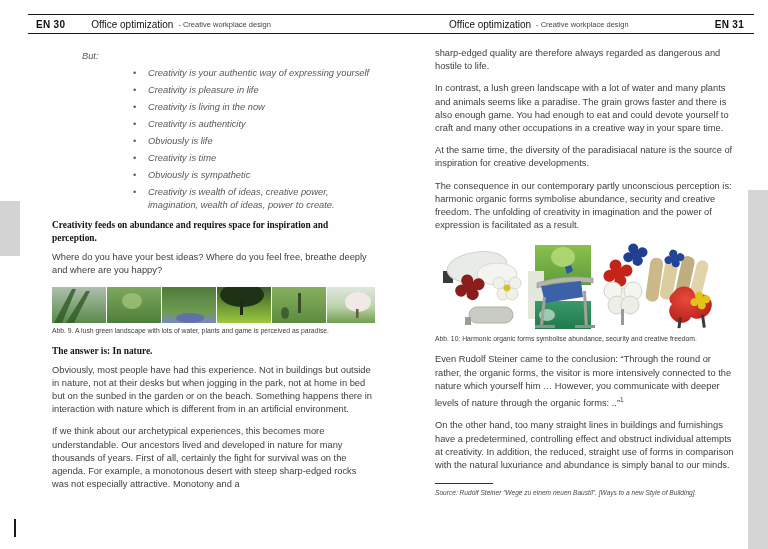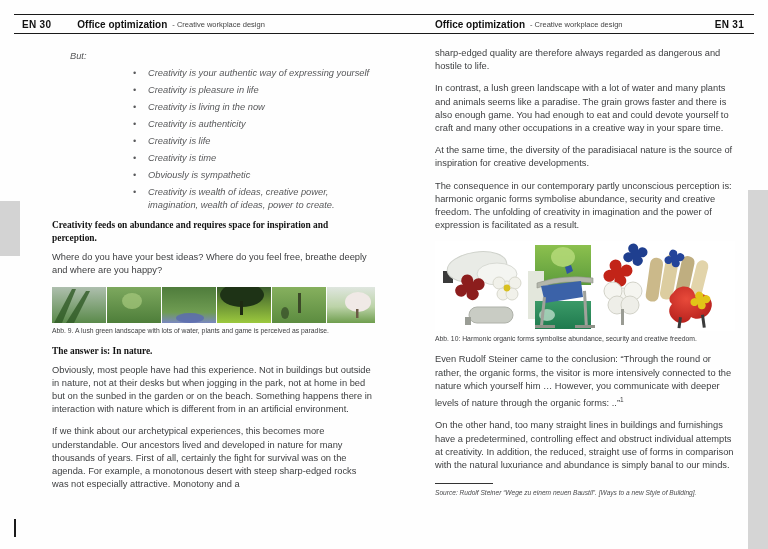--- a/index.html
+++ b/index.html
@@ -3,42 +3,42 @@
 <meta charset="utf-8">
 <style>
   * { margin:0; padding:0; box-sizing:border-box; }
   html,body { background:#ffffff; }
   .canvas {
     position:relative; width:768px; height:549px; overflow:hidden;
     background:#fefefe; font-family:"Liberation Sans", sans-serif; color:#3f4042;
   }
   
   .header {
-    position:absolute; left:14px; right:14px; top:14px; height:20px;
+    position:absolute; left:28px; right:14px; top:14px; height:20px;
     border-top:1.6px solid #1a1a1a; border-bottom:1.6px solid #1a1a1a;
     display:flex; align-items:center;
   }
   .header-half { display:flex; align-items:baseline; height:100%; align-items:center; }
   .header-left  { width:370px; padding-left:8px; }
   .header-right { flex:1; padding-left:51px; padding-right:10px; }
   .pagenum { font-weight:bold; font-size:10px; color:#111; letter-spacing:.3px; }
-  .htitle  { font-weight:bold; font-size:10px; color:#111; margin-left:26px; }
+  .htitle  { font-weight:normal; font-size:10px; color:#111; margin-left:26px; }
   .header-right .htitle { margin-left:0; }
   .hsub    { font-size:7.5px; color:#444; margin-left:5px; }
   .spacer  { flex:1; }
   
   .tab-left  { position:absolute; left:0; top:201px; width:20px; height:55px; background:#d3d3d3; }
   .tab-right { position:absolute; right:0; top:190px; width:20px; height:359px; background:#d5d5d5; }
   .corner-mark { position:absolute; left:14px; top:519px; width:1.6px; height:18px; background:#1a1a1a; }
   
   .col { position:absolute; font-size:9.3px; line-height:13.2px; }
   .col-left  { left:52px;  top:50px; width:323px; }
   .col-right { left:435px; top:47px; width:300px; }
   p  { margin:0 0 9px; }
-  .intro { font-style:italic; color:#58595b; margin-left:18px; margin-bottom:4px; }
+  .intro { font-style:italic; color:#58595b; margin-left:30px; margin-bottom:4px; }
   ul.bullets { list-style:none; margin:2px 0 4px 48px; }
   ul.bullets li {
     position:relative; font-style:italic; color:#58595b;
     margin-bottom:4.5px; line-height:12.5px; padding-left:2px;margin-left:46px;
   }
   ul.bullets li::before {
     content:"•"; position:absolute; left:-13px; top:0; color:#58595b; font-size:9px;
   }
   h3 { font-size:9.4px; line-height:13px; color:#131313; font-weight:bold; margin:8px 0 6px;font-family:Liberation Serif, serif; }
   .caption { font-size:6.8px; line-height:9px; color:#3c3d3f; margin:3px 0 10px; }
@@ -74,21 +74,21 @@
   <div class="corner-mark"></div>
 
   <div class="col col-left">
     <p class="intro">But:</p>
 
     <ul class="bullets">
       <li>Creativity is your authentic way of expressing yourself</li>
       <li>Creativity is pleasure in life</li>
       <li>Creativity is living in the now</li>
       <li>Creativity is authenticity</li>
-      <li>Creativity is life</li>
+      <li>Obviously is life</li>
       <li>Creativity is time</li>
       <li>Obviously is sympathetic</li>
       <li>Creativity is wealth of ideas, creative power, imagination, wealth of ideas, power to create.</li>
     </ul>
 
     <h3>Creativity feeds on abundance and requires space for inspiration and perception.</h3>
     <p>Where do you have your best ideas? Where do you feel free, breathe deeply and where are you happy?</p>
 
     <figure>
 

